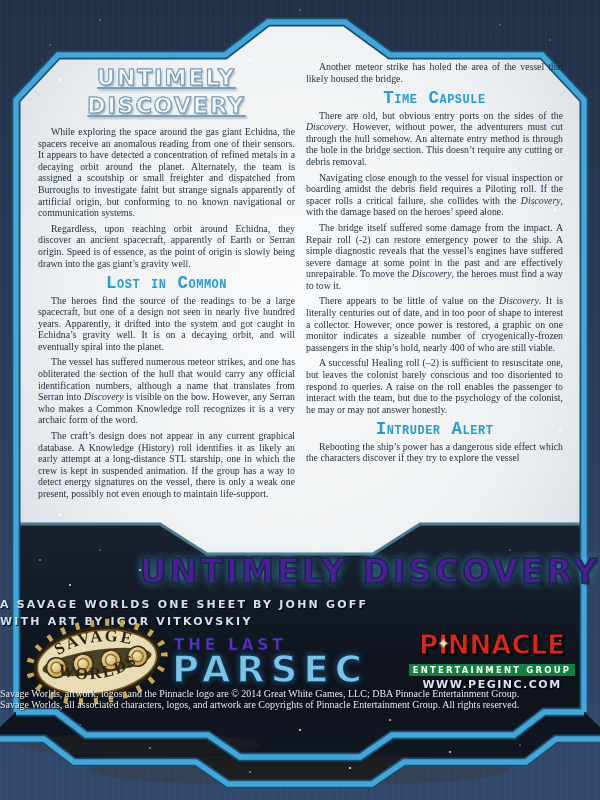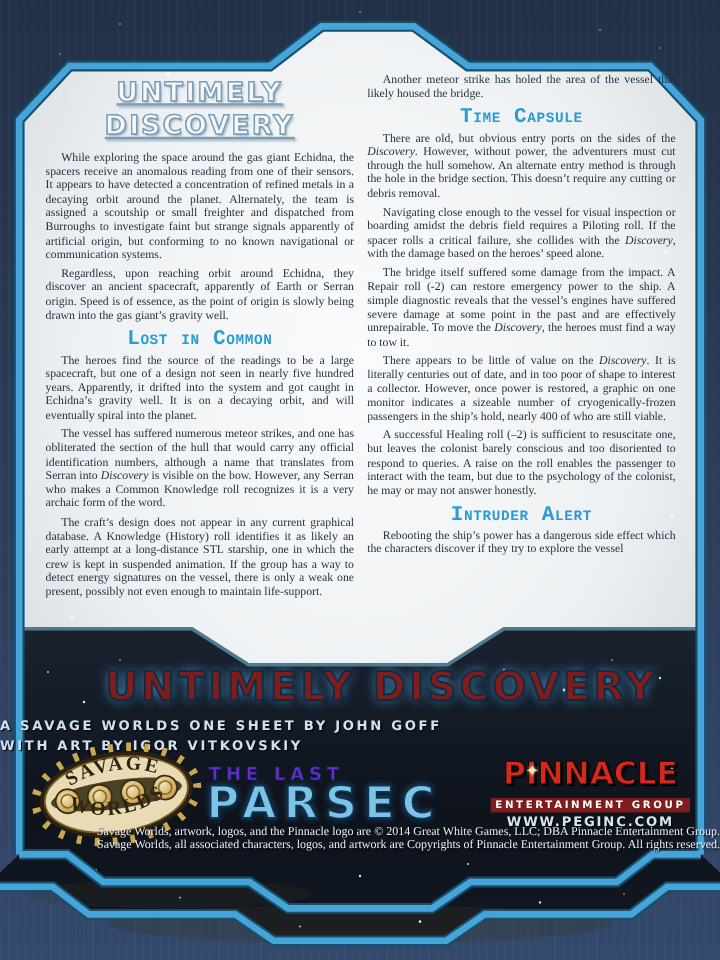--- a/index.html
+++ b/index.html
@@ -23,23 +23,23 @@
        font-size:17.5px;color:#2d9bd3;text-align:center;margin:5px 0 2px;letter-spacing:.5px;
        line-height:1.05;}
   .em{font-style:italic;}
 
   .col-title{font-family:"DejaVu Sans",sans-serif;font-weight:bold;font-size:22px;
        letter-spacing:2px;text-align:center;color:#f2f8fc;line-height:1.25;margin-bottom:7px;
        -webkit-text-stroke:1.1px #7b9db6;
        text-shadow:1.5px 1.5px 2px rgba(60,90,120,.45);text-decoration:underline;}
 
   
-  .banner-title{position:absolute;left:0;right:0;top:552px;text-align:center;
+  .banner-title{position:absolute;left:0;right:0;top:552px;text-align:right;
        font-family:"DejaVu Sans",sans-serif;font-weight:bold;font-size:33px;letter-spacing:3px;
-       color:#7f1d1d;-webkit-text-stroke:1.6px #0f2b44;
+       color:#4c1d95;-webkit-text-stroke:1.6px #0f2b44;
        text-shadow:0 0 10px rgba(80,170,225,.85),2px 2px 2px rgba(0,0,0,.6);margin-left:36px;}
   .banner-sub{position:absolute;left:0;right:0;text-align:left;
        font-family:"DejaVu Sans",sans-serif;font-weight:bold;font-size:11px;letter-spacing:2.2px;
        color:#cfe2f2;text-shadow:1px 1px 1px #000;}
   #sub1{top:598px;}
   #sub2{top:615px;}
 
   #sw-logo{position:absolute;left:26px;top:620px;transform:rotate(-8deg);}
 
   .parsec{position:absolute;left:172px;top:636px;width:225px;
@@ -49,26 +49,26 @@
   .parsec-l2{font-size:37px;letter-spacing:6px;line-height:.95;margin-top:-2px;
        color:#7cc3e8;-webkit-text-stroke:1.5px #10334e;
        text-shadow:2px 2px 0 #0a2338,0 0 6px rgba(60,140,200,.55);}
 
   .pinnacle{position:absolute;left:408px;top:632px;width:168px;text-align:center;
        font-family:"DejaVu Sans",sans-serif;font-weight:bold;}
   .pin-name{font-size:26px;color:#d3291e;line-height:1;display:inline-block;position:relative;
        -webkit-text-stroke:1px #1c0a06;text-shadow:2px 2px 1px #000;}
   .pin-star{position:absolute;left:19px;top:5px;color:#f7e9a0;font-size:13px;
        -webkit-text-stroke:0;text-shadow:0 0 3px #fff;}
-  .pin-tag{font-size:8.5px;letter-spacing:2.2px;color:#ffffff;background:#7f1d1d;
+  .pin-tag{font-size:8.5px;letter-spacing:2.2px;color:#ffffff;background:#15803d;
        display:inline-block;padding:1px 4px;margin-top:1px;}
   .pin-url{font-size:11px;letter-spacing:1.5px;color:#d8e4f0;margin-top:1px;
        text-shadow:1px 1px 1px #000;}
 
-  .footer{position:absolute;left:0;right:0;top:689px;text-align:right;font-size:10px;
+  .footer{position:absolute;left:0;right:0;top:689px;text-align:left;font-size:10px;
        line-height:10.6px;color:#e9edf4;text-shadow:1px 1px 1px rgba(0,0,0,.7);
        font-family:"Liberation Serif",serif;}
 </style>
 </head>
 <body>
 
 <div class="streaks"></div>
 
 <svg id="frame" width="600" height="800" viewBox="0 0 600 800">
   <defs>

